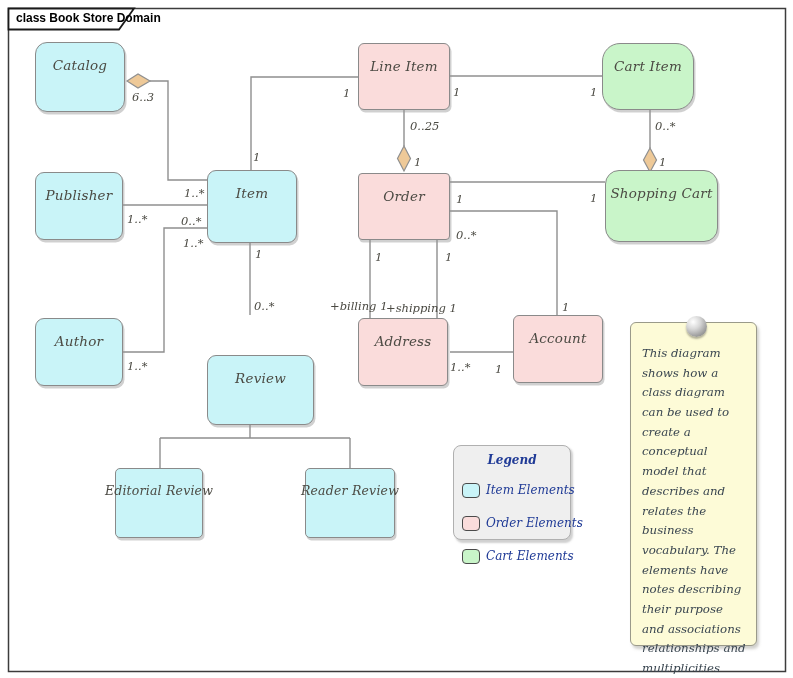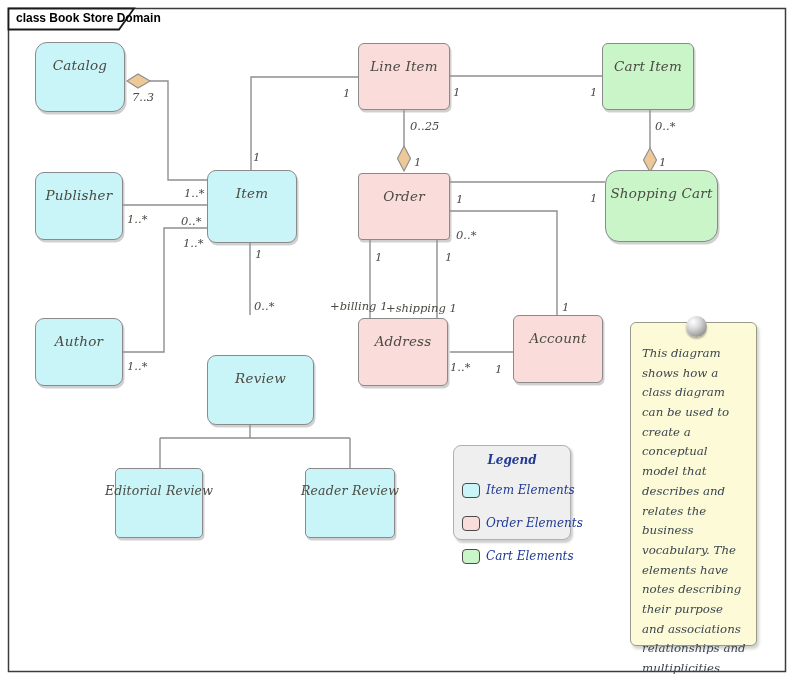--- a/index.html
+++ b/index.html
@@ -90,34 +90,34 @@
     </div>
   <div class="cls" style="left: 358px; top: 173px; width: 92px; height: 67px; border-radius: 4px; background-color: rgb(250, 220, 219);">
       <span class="cname">Order</span>
     </div>
   <div class="cls" style="left: 358px; top: 318px; width: 90px; height: 68px; border-radius: 6px; background-color: rgb(250, 220, 219);">
       <span class="cname">Address</span>
     </div>
   <div class="cls" style="left: 513px; top: 315px; width: 90px; height: 68px; border-radius: 6px; background-color: rgb(250, 220, 219);">
       <span class="cname">Account</span>
     </div>
-  <div class="cls" style="left: 602px; top: 43px; width: 92px; height: 67px; border-radius: 6px; background-color: rgb(201, 245, 201);">
+  <div class="cls" style="left: 602px; top: 43px; width: 92px; height: 67px; border-radius: 18px; background-color: rgb(201, 245, 201);">
       <span class="cname">Cart Item</span>
     </div>
   <div class="cls" style="left: 605px; top: 170px; width: 113px; height: 72px; border-radius: 14px; background-color: rgb(201, 245, 201);">
       <span class="cname">Shopping Cart</span>
     </div>
   <div class="cls" style="left: 115px; top: 468px; width: 88px; height: 70px; border-radius: 5px; background-color: rgb(201, 244, 248);">
       <span class="cname" style="font-size:12.5px">Editorial Review</span>
     </div>
   <div class="cls" style="left: 305px; top: 468px; width: 90px; height: 70px; border-radius: 5px; background-color: rgb(201, 244, 248);">
       <span class="cname" style="font-size:12.5px">Reader Review</span>
     </div>
 
-  <span class="mult" style="left:132px;top:90px">7..3</span>
+  <span class="mult" style="left:132px;top:90px">6..3</span>
   <span class="mult" style="left:184px;top:186px">1..*</span>
   <span class="mult" style="left:127px;top:212px">1..*</span>
   <span class="mult" style="left:181px;top:214px">0..*</span>
   <span class="mult" style="left:127px;top:359px">1..*</span>
   <span class="mult" style="left:183px;top:236px">1..*</span>
   <span class="mult" style="left:253px;top:150px">1</span>
   <span class="mult" style="left:343px;top:86px">1</span>
   <span class="mult" style="left:453px;top:85px">1</span>
   <span class="mult" style="left:590px;top:85px">1</span>
   <span class="mult" style="left:410px;top:119px">0..25</span>

